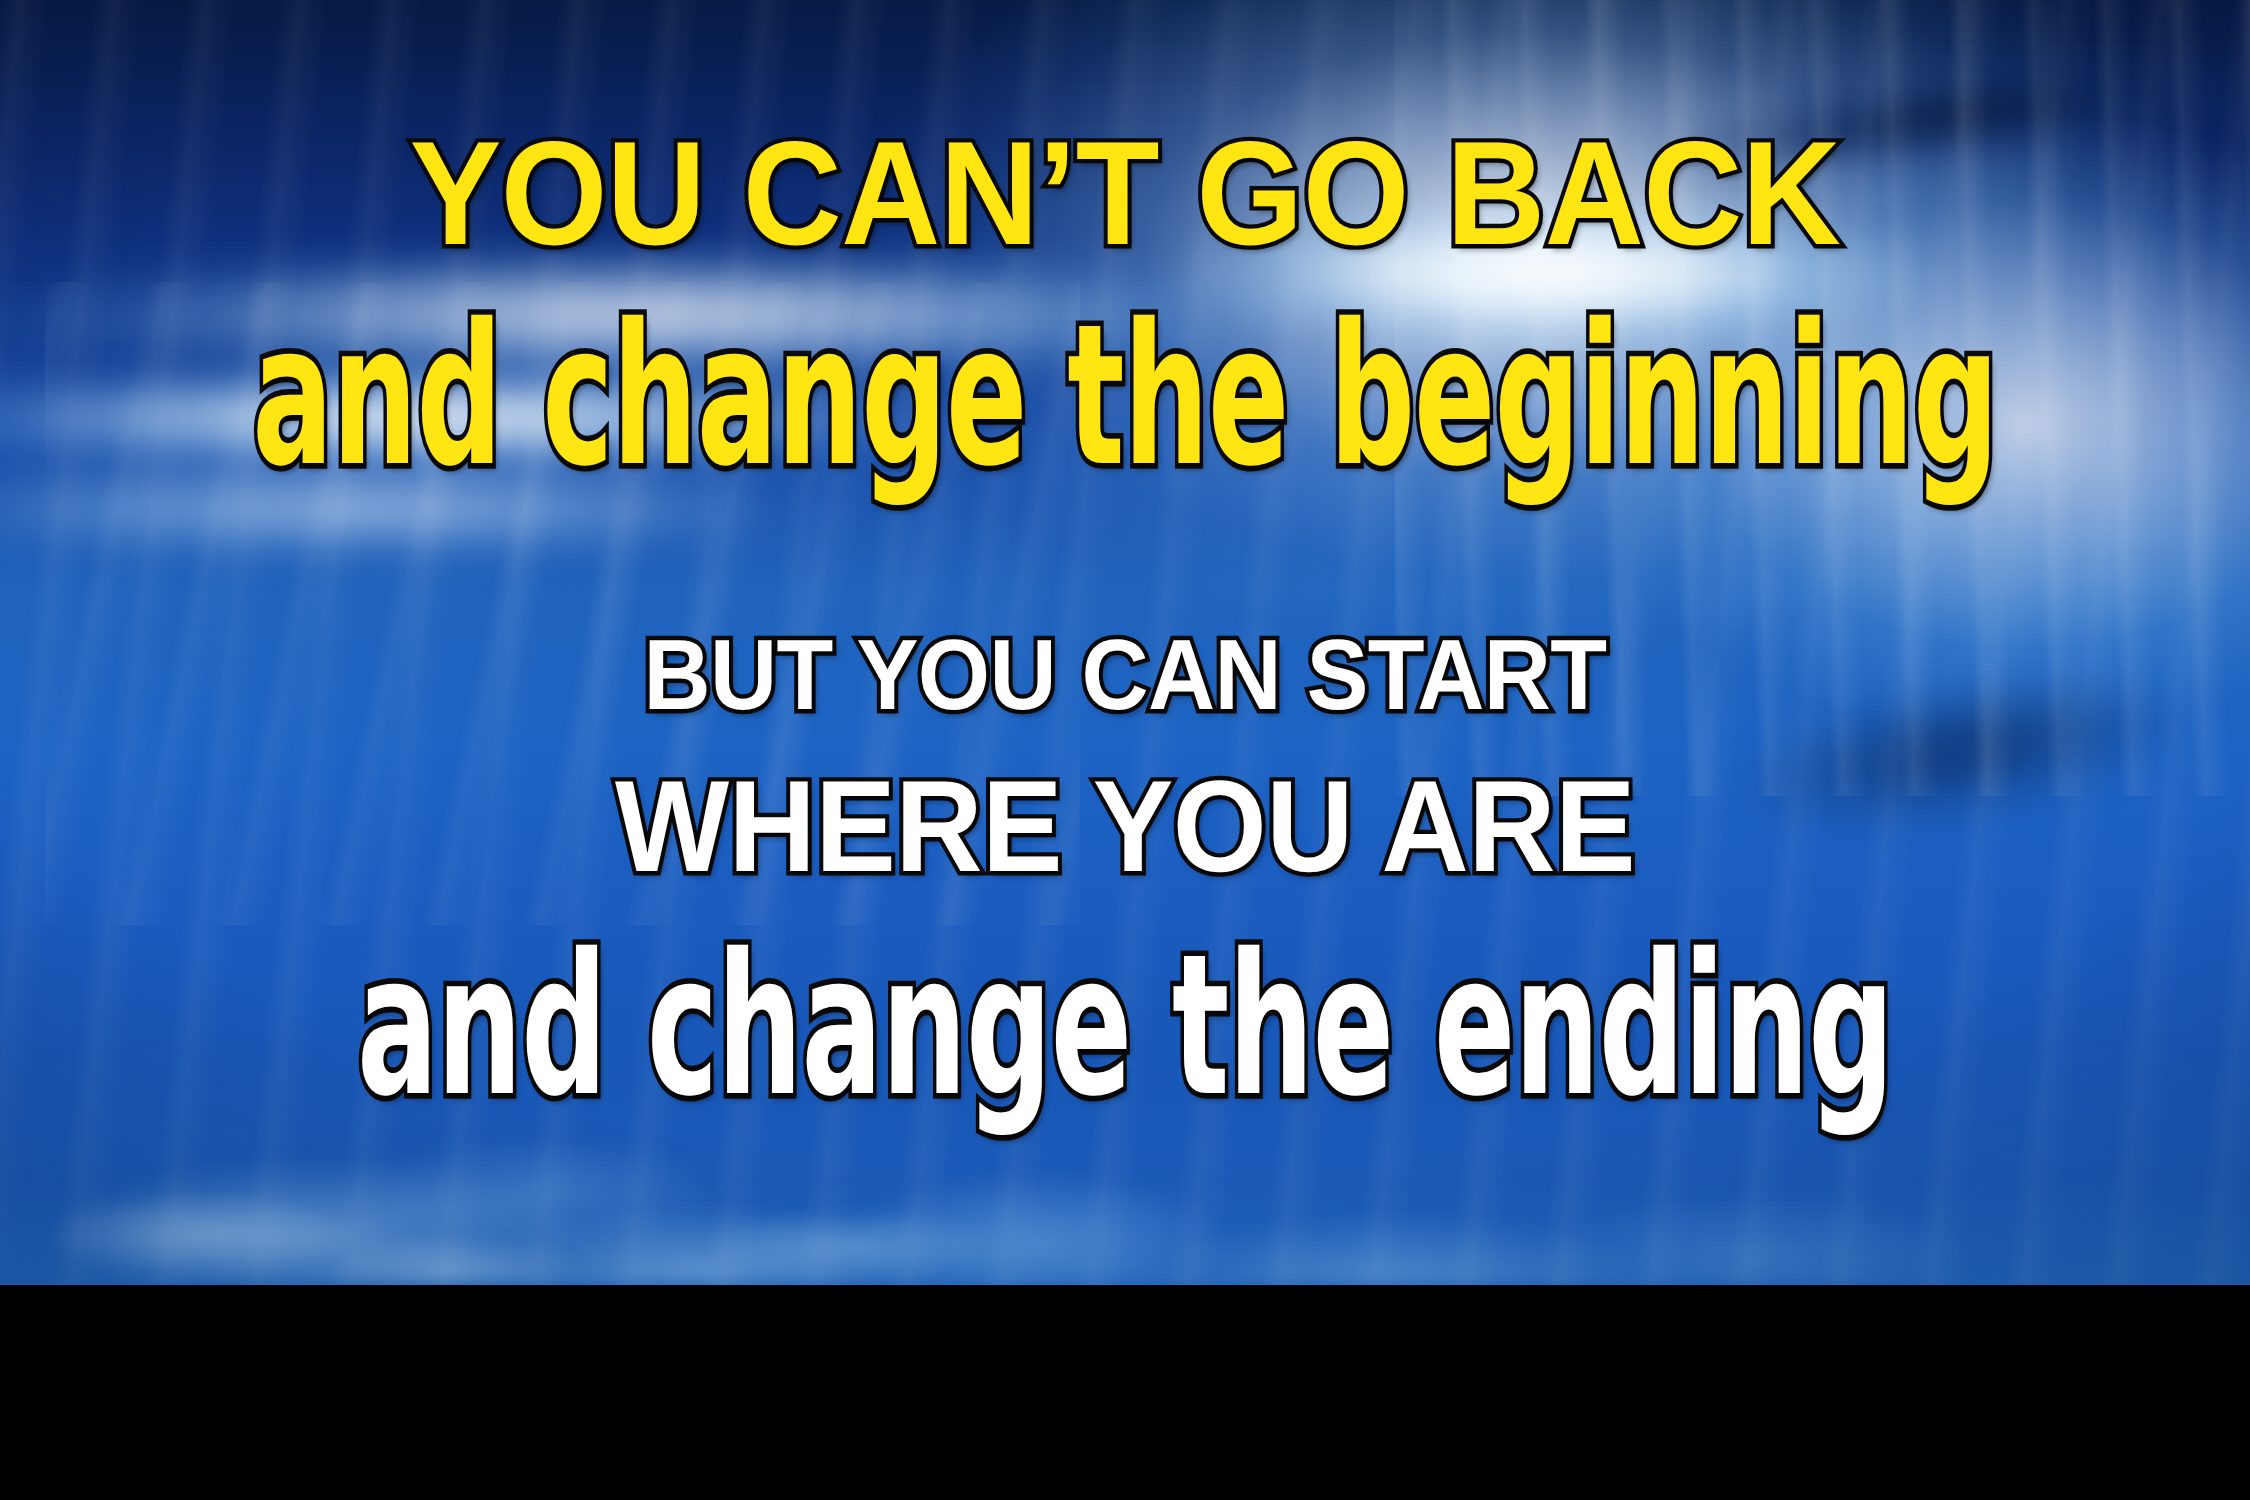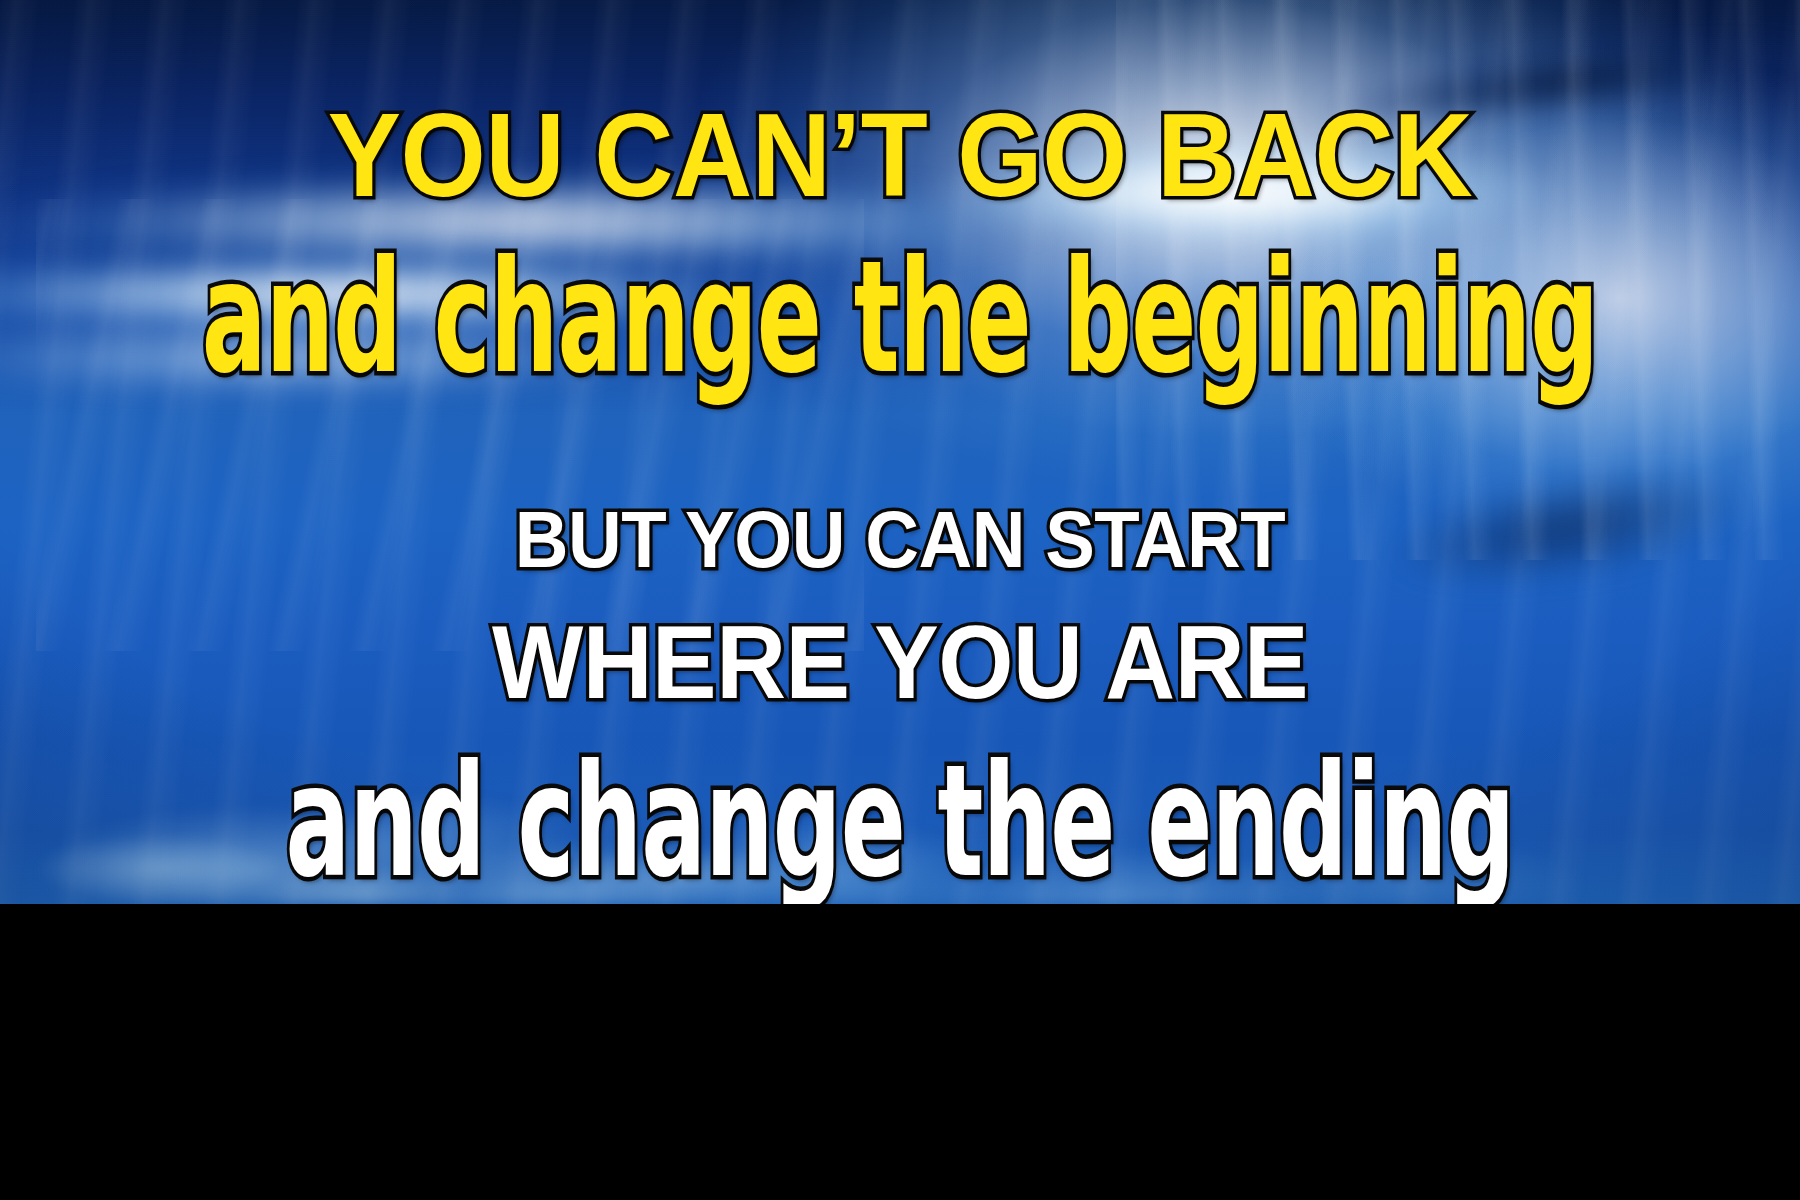--- a/index.html
+++ b/index.html
@@ -3,21 +3,21 @@
 <meta charset="utf-8">
 <style>
   html, body {
     margin: 0;
     padding: 0;
     background: #000;
   }
   #poster {
     position: relative;
     width: 1800px;
-    height: 904px;
+    height: 1028px;
     overflow: hidden;
     font-family: "Liberation Sans", sans-serif;
     background: #0a2a6e;
   }
 
   
   .sky-base {
     position: absolute;
     inset: 0;
     background:

